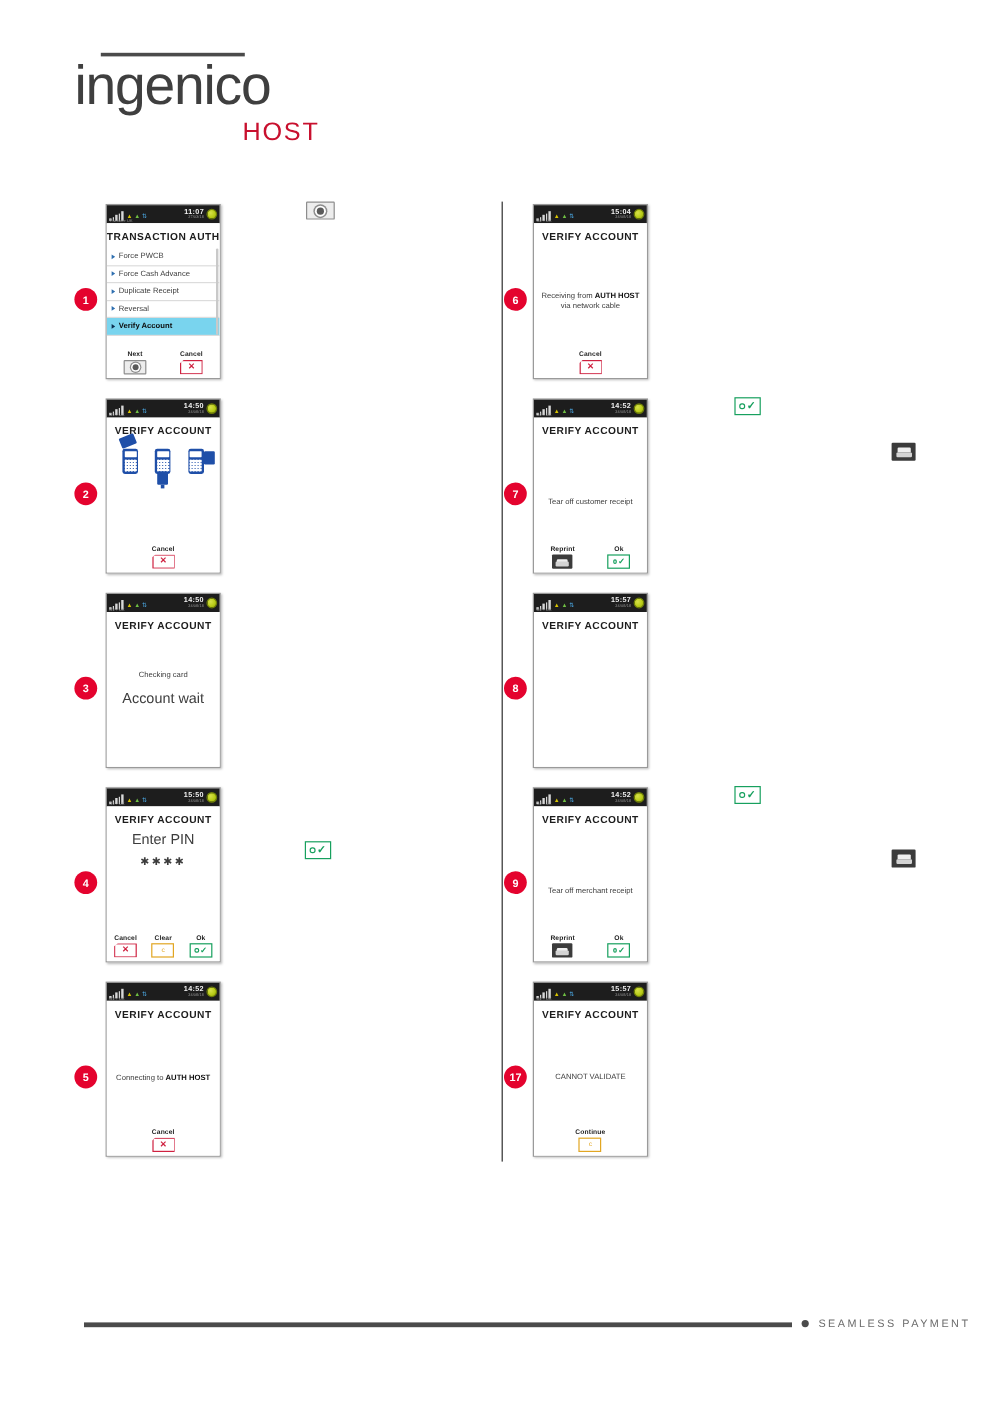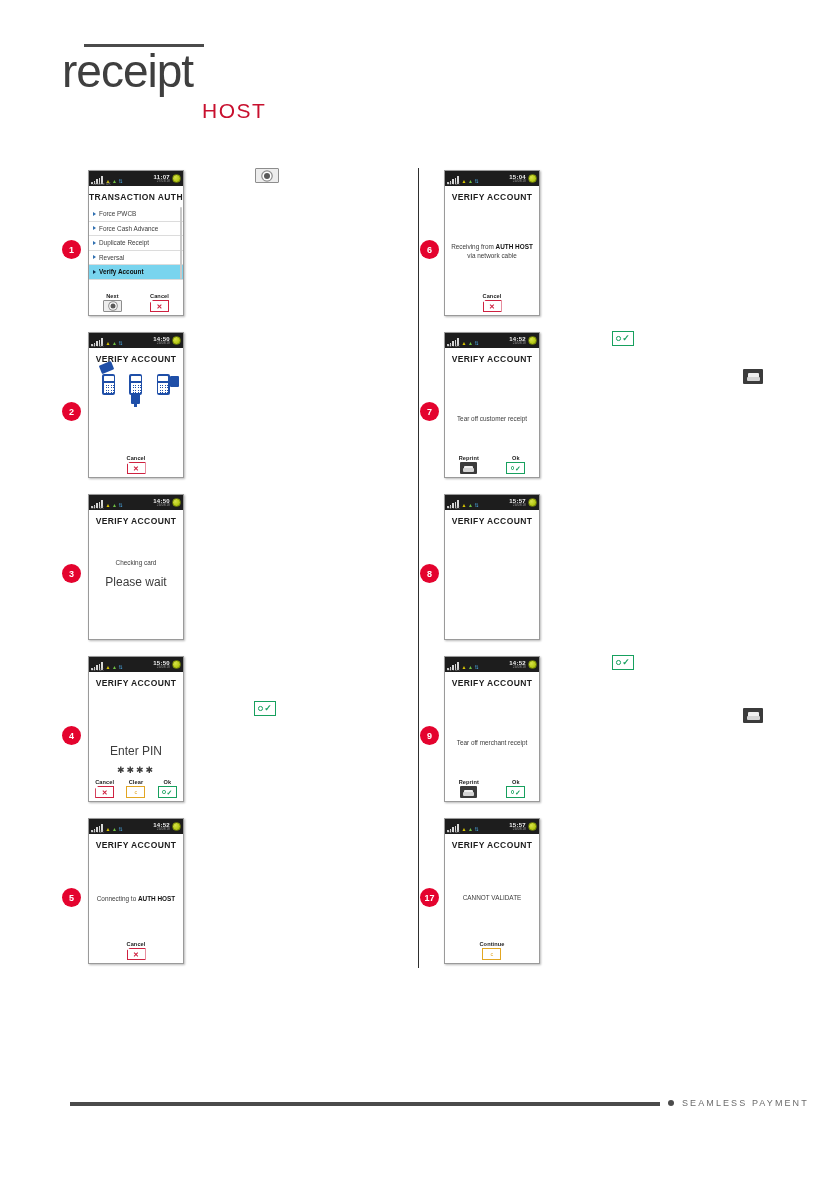--- a/index.html
+++ b/index.html
@@ -158,21 +158,21 @@
   
   #footer-rule{position:absolute;left:70px;top:1102px;width:590px;height:4px;background:#4b4b4b;}
   #footer-dot{position:absolute;left:668px;top:1100px;width:6px;height:6px;border-radius:50%;background:#4b4b4b;}
   #footer-text{position:absolute;left:682px;top:1098px;font-size:9px;letter-spacing:2.1px;color:#6b6b6b;font-family:"Liberation Sans",sans-serif;}
 </style>
 </head>
 <body>
 
 <div id="logo">
   <div class="logo-bar"></div>
-  <div class="logo-word">receipt</div>
+  <div class="logo-word">ingenico</div>
   <div class="logo-group">HOST</div>
 </div>
 
 <div id="divider"></div>
 
 <div id="flow">
     <div class="step">
       <div class="badge" style="left:62px;top:240px;">1</div>
       <div class="device" style="left:88px;top:170px;">
         <div class="statusbar">
@@ -321,21 +321,21 @@
               <span class="d">24/08/18</span>
             </span>
             <span class="battery"></span>
           </div>
         </div>
         <div class="scr">
           <div class="scr-title">VERIFY ACCOUNT</div>
           <div class="scr-body">
             <div style="flex:1;display:flex;flex-direction:column;justify-content:center;padding-bottom:22px;">
               <div class="msg">Checking card</div>
-              <div class="msg-big" style="margin-top:8px;">Please wait</div>
+              <div class="msg-big" style="margin-top:8px;">Account wait</div>
             </div>
           </div>
         </div>
       </div>
     </div>
     <div class="step">
       <div class="badge" style="left:62px;top:726px;">4</div>
       <div class="device" style="left:88px;top:656px;">
         <div class="statusbar">
           <div class="sb-left">
@@ -357,21 +357,21 @@
             <span class="sb-time">
               <span class="t">15:50</span>
               <span class="d">24/08/18</span>
             </span>
             <span class="battery"></span>
           </div>
         </div>
         <div class="scr">
           <div class="scr-title">VERIFY ACCOUNT</div>
           <div class="scr-body">
-            <div style="flex:1;display:flex;flex-direction:column;justify-content:flex-end;padding-bottom:26px;">
+            <div style="flex:1;display:flex;flex-direction:column;justify-content:flex-start;padding-bottom:26px;">
               <div class="msg-big">Enter PIN</div>
               <div class="pin-dots">✱✱✱✱</div>
             </div>
             <div class="keys">
               <div class="key">
                 <span class="kl">Cancel</span>
                 <div class="k-cancel"></div>
               </div>
               <div class="key">
                 <span class="kl">Clear</span>

